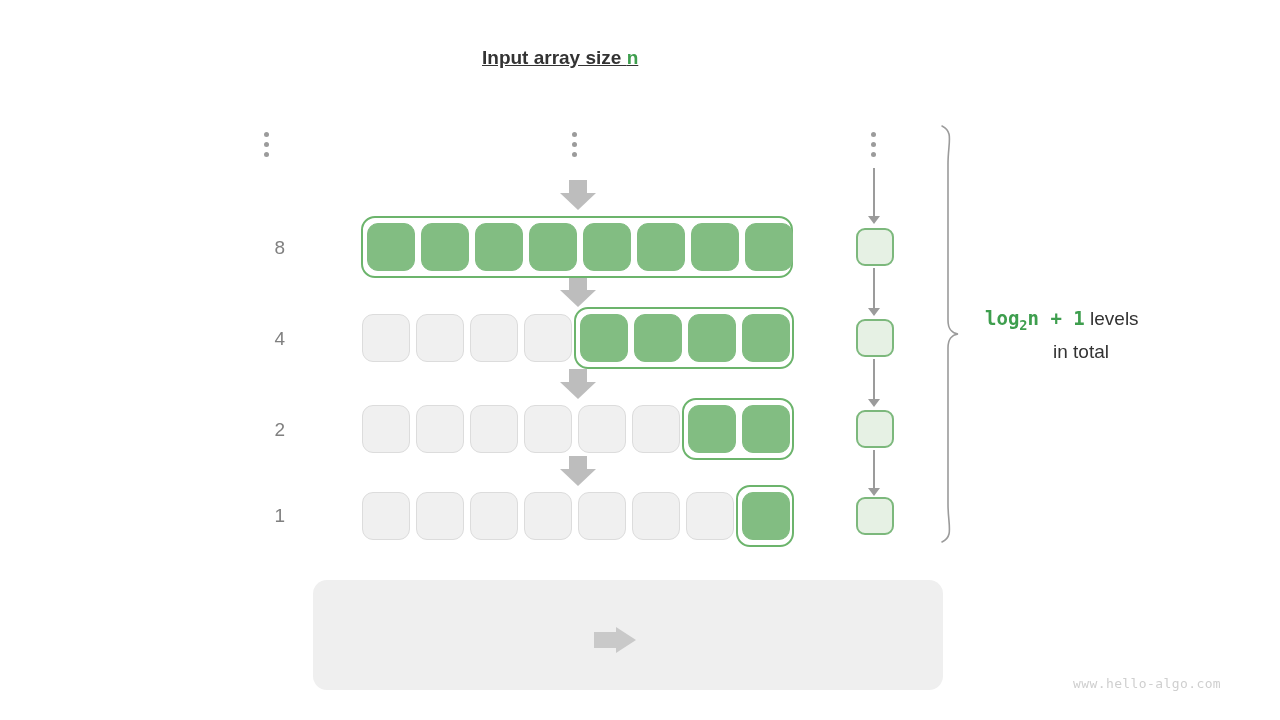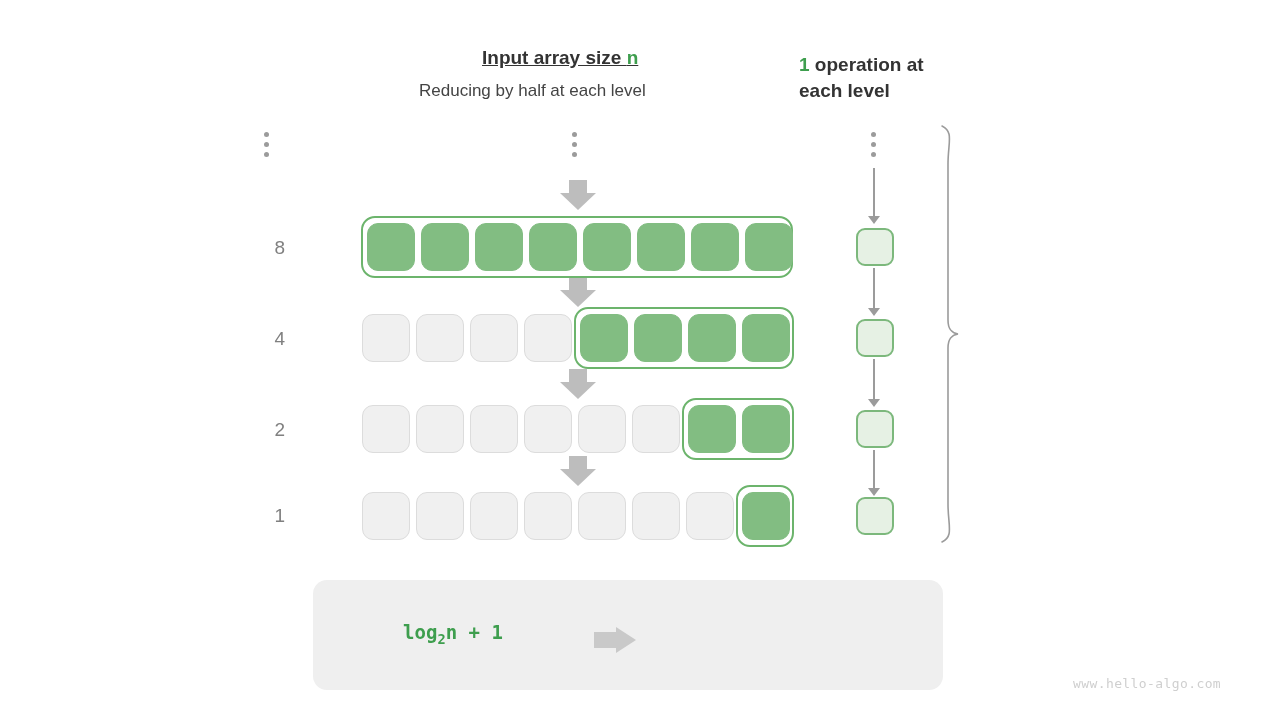--- a/index.html
+++ b/index.html
@@ -80,25 +80,21 @@
 </style>
 </head>
 <body>
 
 <div class="stage">
 
 
   <div class="hdr" id="hdr-mid">
     <span>Input array size </span><span class="green">n</span>
   </div>
-  <div class="hdr" id="hdr-mid-sub">Reducing by half at each level</div>
-
-  <div class="hdr" id="hdr-right">
-    <span class="green">1</span><span> operation at each level</span>
-  </div>
+
 
   <div class="dots" style="left:264px;top:132px;">
     <i></i>
       <i></i>
       <i></i>
   </div>
   <div class="dots" style="left:572px;top:132px;">
     <i></i>
       <i></i>
       <i></i>
@@ -201,25 +197,28 @@
     <span class="line" style="height:40px;"></span>
       <span class="tip" style="top:38px;"></span>
     </div>
   <div class="opbox" style="left:856px;top:497px;"></div>
 
   <svg id="brace" viewBox="0 0 24 420">
     <path d="M4,2 C16,8 10,18 10,40 L10,196 C10,206 14,209 20,210 C14,211 10,214 10,224 L10,380
              C10,402 16,412 4,418" fill="none" stroke="#9b9b9b" stroke-width="1.6" stroke-linecap="round"></path>
   </svg>
 
+  <div id="annot">
+    <span class="m"><span>log</span><sub>2</sub><span>n + 1</span></span><span class="t"> levels</span>
+    <span class="t l2">in total</span>
+  </div>
 
   <div id="sumbox"></div>
 
   <div class="sumcol" id="sum-left">
-    <div class="sumval gre"><span>log</span><sub>2</sub><span>n + 1</span></div>
   </div>
 
   <div id="sum-arrow">
     <span class="shaft"></span>
       <span class="head"></span>
   </div>
 
   <div class="sumcol" id="sum-right">
   </div>
 

